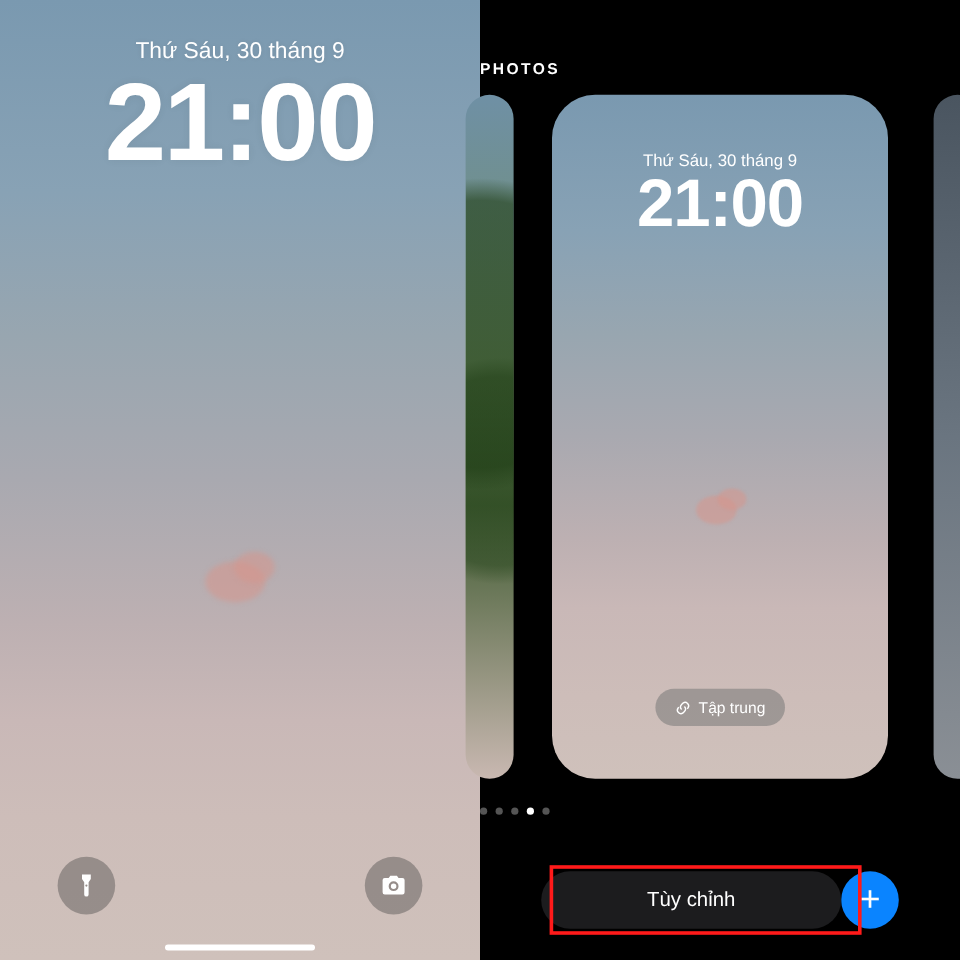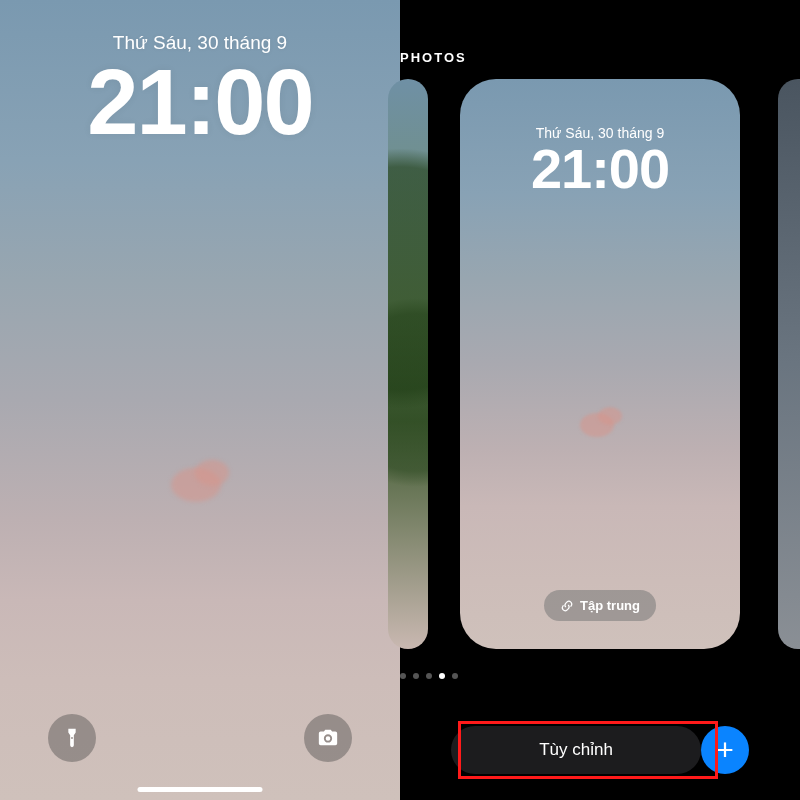--- a/index.html
+++ b/index.html
@@ -156,23 +156,23 @@
     position:absolute; left:50%; top:58%; transform:translate(-50%,-10%);
     width:48px; height:30px;
   }
   .cloud-sm::before,.cloud-sm::after{
     content:""; position:absolute; background:rgba(214,150,140,.55);
     border-radius:50%; filter:blur(1.5px);
   }
   .cloud-sm::before{width:34px;height:24px;left:4px;top:6px;}
   .cloud-sm::after {width:24px;height:18px;left:22px;top:0;}
   .focus-pill {
-    position:absolute; left:50%; bottom:28px; transform:translateX(-50%);
+    position:absolute; left:50%; bottom:44px; transform:translateX(-50%);
     background: rgba(120,120,120,.55);
-    color:#fff; font-size:13px; font-weight:700;
+    color:#fff; font-size:13px; font-weight:400;
     padding:8px 16px; border-radius:20px;
     display:flex; align-items:center; gap:6px;
   }
   .link-icon { width:14px; height:14px; }
   .link-icon path { stroke:#fff; stroke-width:2; fill:none; }
 
   .dots {
     margin-top: 4px;
     display:flex; gap:7px;
   }

